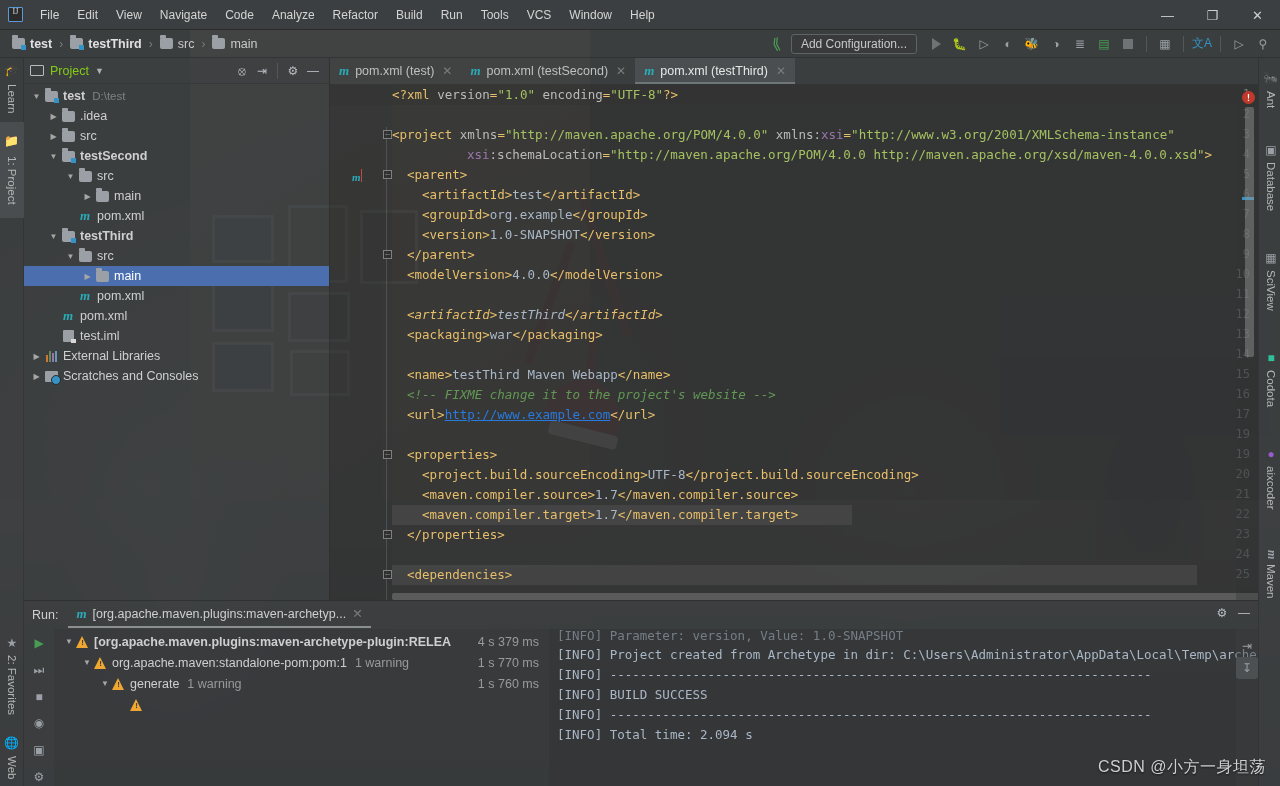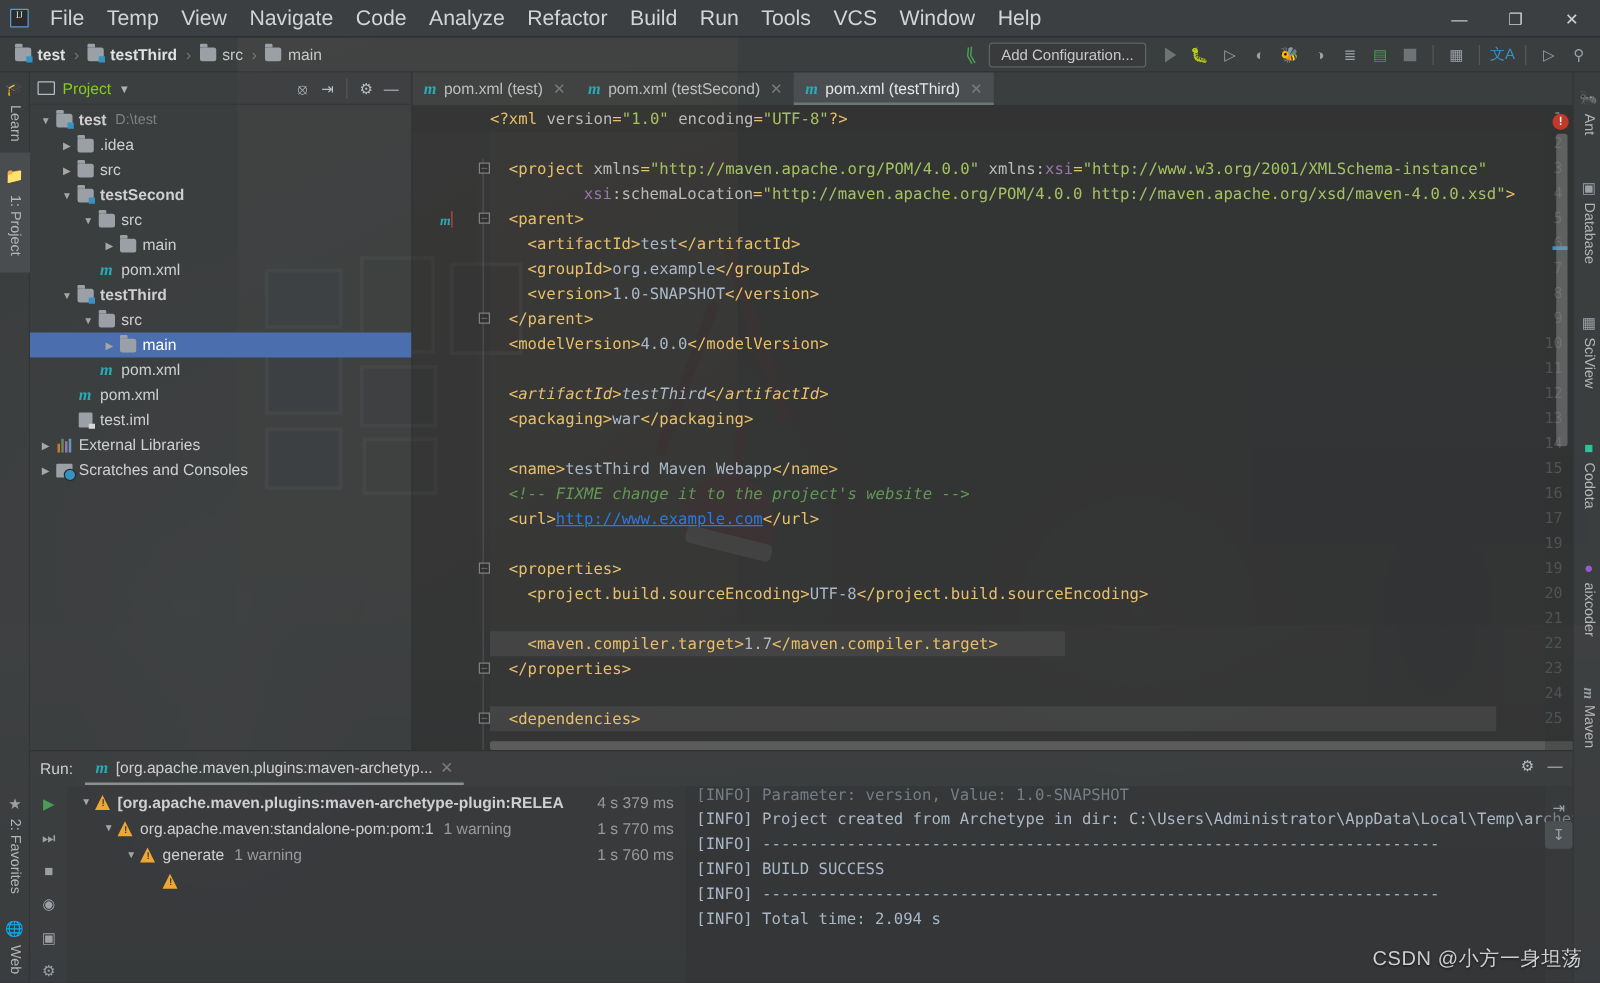--- a/index.html
+++ b/index.html
@@ -86,21 +86,21 @@
   .ij-logo {
     width:15px; height:15px; margin:0 8px 0 8px; flex:0 0 auto;
     border:1.6px solid #5b9bd5; background:#2b2b2b; position:relative; border-radius:1px;
   }
   .ij-logo:after{
     content:"IJ"; position:absolute; left:0; right:0; top:-1px;
     font-size:8px; color:#d6d6d6; text-align:center; font-family:"Liberation Serif",serif;
   }
   .menubar { display:flex; align-items:center; gap:0; }
   .menu-item {
-    padding:4px 9px; font-size:17px; color:#d4d4d4; cursor:default; white-space:nowrap;
+    padding:4px 9px; font-size:12px; color:#d4d4d4; cursor:default; white-space:nowrap;
   }
   .title-text {
     margin-left:14px; font-size:12.5px; color:#a3a3a3; white-space:nowrap;
   }
   .win-ctrl { position:absolute; right:0; top:0; height:30px; display:flex; }
   .win-btn {
     width:45px; height:30px; display:flex; align-items:center; justify-content:center;
     color:#cfcfcf; font-size:13px;
   }
 
@@ -346,21 +346,21 @@
     <div class="wp-blob" style="left:60px;top:380px;width:170px;height:150px;"></div>
     <div class="wp-blob" style="left:760px;top:330px;width:300px;height:260px;"></div>
   </div>
 
   <div class="ide-veil"></div>
 
   <div class="titlebar">
     <div class="ij-logo"></div>
     <div class="menubar">
       <div class="menu-item"><span>File</span></div>
-      <div class="menu-item"><span>Temp</span></div>
+      <div class="menu-item"><span>Edit</span></div>
       <div class="menu-item"><span>View</span></div>
       <div class="menu-item"><span>Navigate</span></div>
       <div class="menu-item"><span>Code</span></div>
       <div class="menu-item"><span>Analyze</span></div>
       <div class="menu-item"><span>Refactor</span></div>
       <div class="menu-item"><span>Build</span></div>
       <div class="menu-item"><span>Run</span></div>
       <div class="menu-item"><span>Tools</span></div>
       <div class="menu-item"><span>VCS</span></div>
       <div class="menu-item"><span>Window</span></div>
@@ -656,38 +656,39 @@
           <div class="ln" style="top: 382px;">20</div>
           <div class="ln" style="top: 402px;">21</div>
           <div class="ln" style="top: 422px;">22</div>
           <div class="ln" style="top: 442px;">23</div>
           <div class="ln" style="top: 462px;">24</div>
           <div class="ln" style="top: 482px;">25</div>
         </div>
       <div class="code-lines" id="code-lines">
           <div class="cl" style="top: 2px; left: 0px;"><span class="pi">&lt;?xml </span><span class="attr">version</span><span class="pi">=</span><span class="aval">"1.0"</span><span class="pi"> </span><span class="attr">encoding</span><span class="pi">=</span><span class="aval">"UTF-8"</span><span class="pi">?&gt;</span></div>
           <div class="cl" style="top: 22px; left: 0px;"></div>
-          <div class="cl" style="top: 42px; left: 15px;"><span class="tag">&lt;project </span><span class="attr">xmlns</span><span class="tag">=</span><span class="aval">"http://maven.apache.org/POM/4.0.0"</span><span class="tag"> </span><span class="attr">xmlns:</span><span class="ns">xsi</span><span class="tag">=</span><span class="aval">"http://www.w3.org/2001/XMLSchema-instance"</span></div>
+          <div class="cl" style="top: 42px; left: 0px;"><span class="tag">&lt;project </span><span class="attr">xmlns</span><span class="tag">=</span><span class="aval">"http://maven.apache.org/POM/4.0.0"</span><span class="tag"> </span><span class="attr">xmlns:</span><span class="ns">xsi</span><span class="tag">=</span><span class="aval">"http://www.w3.org/2001/XMLSchema-instance"</span></div>
           <div class="cl" style="top: 62px; left: 75px;"><span class="ns">xsi</span><span class="attr">:schemaLocation</span><span class="tag">=</span><span class="aval">"http://maven.apache.org/POM/4.0.0 http://maven.apache.org/xsd/maven-4.0.0.xsd"</span><span class="tag">&gt;</span></div>
           <div class="cl" style="top: 82px; left: 15px;"><span class="tag">&lt;parent&gt;</span></div>
           <div class="cl" style="top: 102px; left: 30px;"><span class="tag">&lt;artifactId&gt;</span><span class="txt">test</span><span class="tag">&lt;/artifactId&gt;</span></div>
           <div class="cl" style="top: 122px; left: 30px;"><span class="tag">&lt;groupId&gt;</span><span class="txt">org.example</span><span class="tag">&lt;/groupId&gt;</span></div>
           <div class="cl" style="top: 142px; left: 30px;"><span class="tag">&lt;version&gt;</span><span class="txt">1.0-SNAPSHOT</span><span class="tag">&lt;/version&gt;</span></div>
           <div class="cl" style="top: 162px; left: 15px;"><span class="tag">&lt;/parent&gt;</span></div>
           <div class="cl" style="top: 182px; left: 15px;"><span class="tag">&lt;modelVersion&gt;</span><span class="txt">4.0.0</span><span class="tag">&lt;/modelVersion&gt;</span></div>
           <div class="cl" style="top: 202px; left: 0px;"></div>
           <div class="cl" style="top: 222px; left: 15px; font-style: italic;"><span class="tag">&lt;artifactId&gt;</span><span class="txt">testThird</span><span class="tag">&lt;/artifactId&gt;</span></div>
           <div class="cl" style="top: 242px; left: 15px;"><span class="tag">&lt;packaging&gt;</span><span class="txt">war</span><span class="tag">&lt;/packaging&gt;</span></div>
           <div class="cl" style="top: 262px; left: 0px;"></div>
           <div class="cl" style="top: 282px; left: 15px;"><span class="tag">&lt;name&gt;</span><span class="txt">testThird Maven Webapp</span><span class="tag">&lt;/name&gt;</span></div>
           <div class="cl" style="top: 302px; left: 15px;"><span class="cmt">&lt;!-- FIXME change it to the project's website --&gt;</span></div>
           <div class="cl" style="top: 322px; left: 15px;"><span class="tag">&lt;url&gt;</span><span class="link">http://www.example.com</span><span class="tag">&lt;/url&gt;</span></div>
           <div class="cl" style="top: 342px; left: 0px;"></div>
           <div class="cl" style="top: 362px; left: 15px;"><span class="tag">&lt;properties&gt;</span></div>
           <div class="cl" style="top: 382px; left: 30px;"><span class="tag">&lt;project.build.sourceEncoding&gt;</span><span class="txt">UTF-8</span><span class="tag">&lt;/project.build.sourceEncoding&gt;</span></div>
+          <div class="cl" style="top: 402px; left: 30px;"><span class="tag">&lt;maven.compiler.source&gt;</span><span class="txt">1.7</span><span class="tag">&lt;/maven.compiler.source&gt;</span></div>
           <div class="cl" style="top: 422px; left: 30px;"><span class="tag">&lt;maven.compiler.target&gt;</span><span class="txt">1.7</span><span class="tag">&lt;/maven.compiler.target&gt;</span></div>
           <div class="cl" style="top: 442px; left: 15px;"><span class="tag">&lt;/properties&gt;</span></div>
           <div class="cl" style="top: 462px; left: 0px;"></div>
           <div class="cl" style="top: 482px; left: 15px;"><span class="tag">&lt;dependencies&gt;</span></div>
         </div>
 
       <div class="hscroll" style="width:1100px;"></div>
 
       <div class="stripe">
         <div class="err-badge">!</div>

